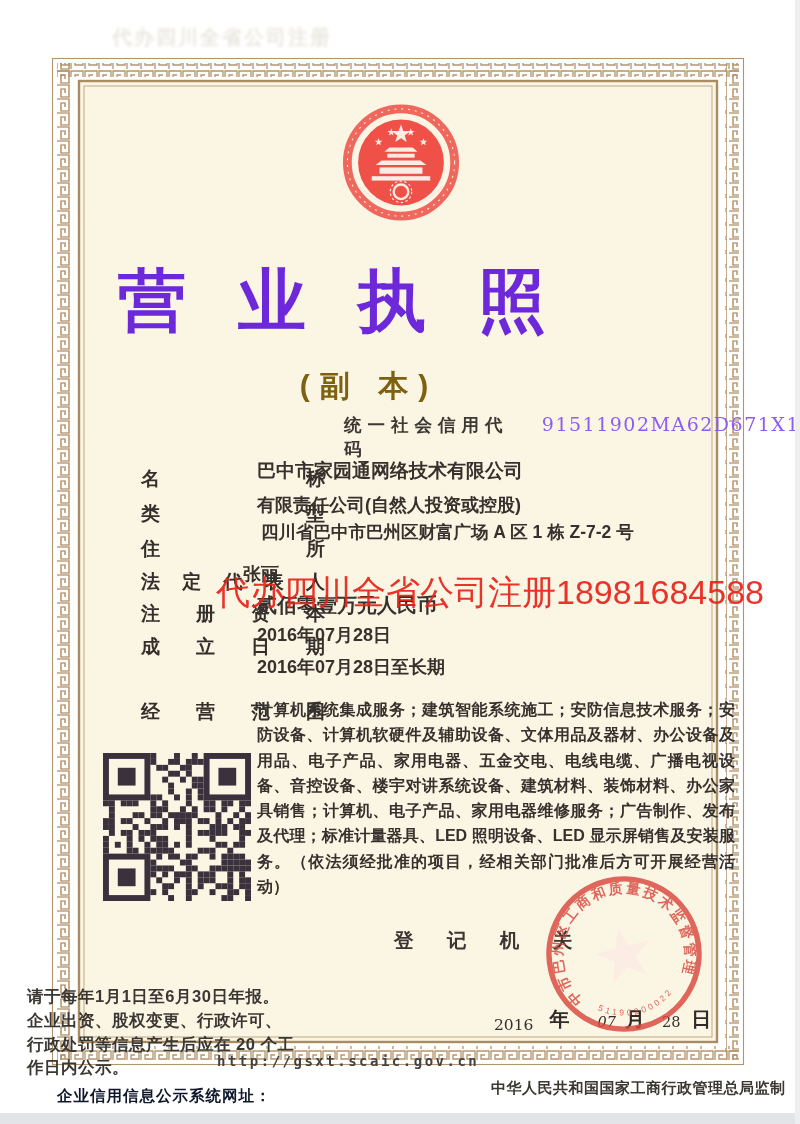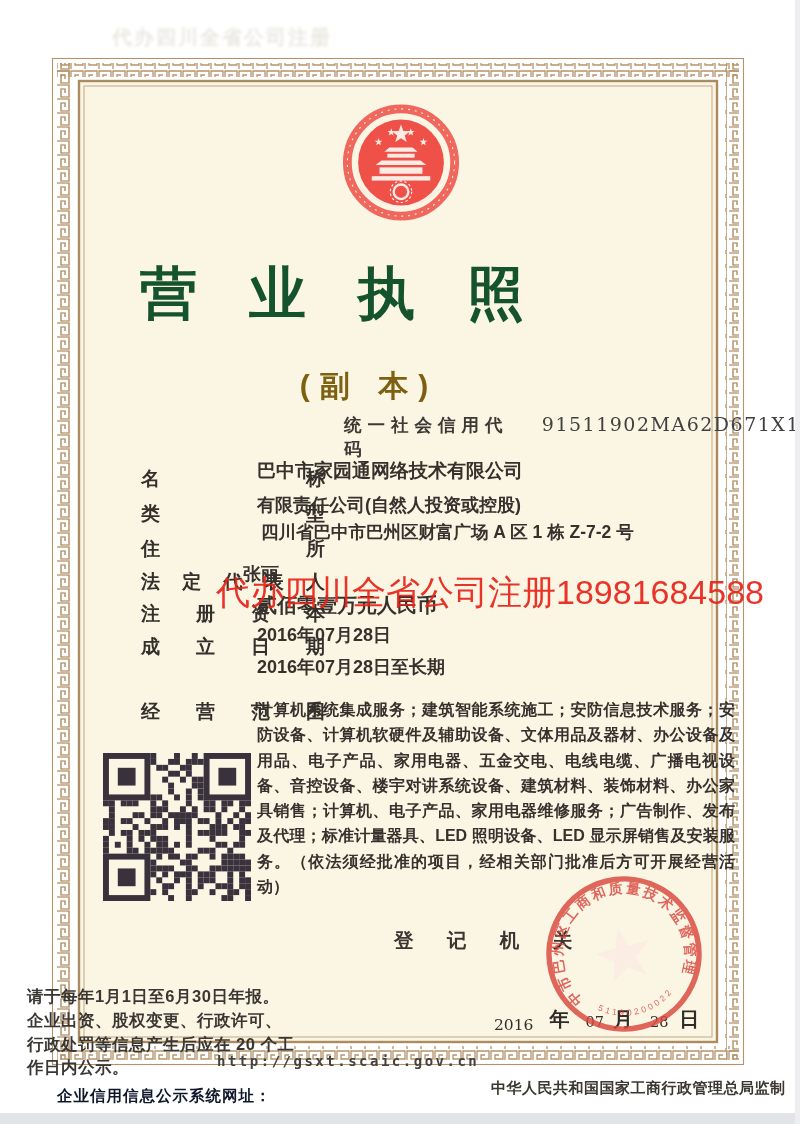--- a/index.html
+++ b/index.html
@@ -7,29 +7,29 @@
   .stage { position:absolute; left:0; top:0; width:800px; height:1124px; }
   .abs { position:absolute; }
 
   .frame-svg { left:0; top:0; z-index:1; }
 
   .top-faint-watermark { left:112px; top:24px; font-size:20px; font-weight:bold;
     color:rgba(196,186,166,0.35); filter:blur(1.6px); z-index:2; letter-spacing:2px; }
 
   .emblem { left:342px; top:104px; z-index:3; }
 
-  .license-title { left:0; top:256px; width:664px; text-align:center; font-size:57px; font-weight:bold;
-    color:#14532d; letter-spacing:52px; padding-left:52px; z-index:3;
+  .license-title { left:0; top:256px; width:664px; text-align:center; font-size:68px; font-weight:bold;
+    color:#6d28d9; letter-spacing:52px; padding-left:52px; z-index:3;
     font-family:"Liberation Serif", serif; }
   .license-subtitle { left:0; top:366px; width:728px; text-align:center; font-size:30px; font-weight:bold;
     color:#7d6010; letter-spacing:10px; padding-left:10px; z-index:3; }
 
   .credit-row { left:344px; top:413px; z-index:3; display:flex; align-items:baseline; }
   .credit-label { font-size:17.5px; font-weight:bold; color:#3c3833; letter-spacing:6px; }
-  .credit-value { font-size:19px; color:#404040; letter-spacing:1.5px; margin-left:12px;
+  .credit-value { font-size:19px; color:#8b5cf6; letter-spacing:1.5px; margin-left:12px;
     font-family:"DejaVu Serif", serif; }
 
   .flabel { left:141px; width:184px; text-align:justify; text-align-last:justify; -moz-text-align-last:justify;
     font-size:19px; font-weight:bold; color:#332f2b; z-index:3; }
   .fvalue { left:257px; font-size:18px; font-weight:bold; color:#36312c; z-index:3; white-space:nowrap; }
   .scope  { left:257px; top:691px; width:478px; font-size:16px; font-weight:600; color:#36312d;
     line-height:25.3px; text-align:justify; white-space:normal; z-index:3;margin-top:6px; }
 
   .red-watermark { left:216px; top:570px; font-size:34px; color:#e8251b; z-index:6;
     font-weight:500; white-space:nowrap; opacity:.93; letter-spacing:0; }
@@ -38,21 +38,21 @@
 
   .reg-authority { left:379px; top:927px; font-size:19.5px; font-weight:bold; color:#3a3530;
     letter-spacing:14px; z-index:3;margin-left:15px; }
 
   .seal { left:533px; top:860px; z-index:5; }
 
   .date-row { left:494px; top:1000px; z-index:4; display:flex; align-items:flex-end; }
   .date-row .yr   { font-family:"DejaVu Serif", serif; font-size:15.5px; color:#33302c; position:relative; top:7px; }
   .date-row .cn   { font-size:20px; font-weight:bold; color:#2f2c28; position:relative; top:6px; }
   .date-row .num  { font-family:"DejaVu Serif", serif; font-size:14.5px; color:#33302c; position:relative; top:3px; }
-  .g1{margin-left:16px;} .g2{margin-left:16px;} .g3{margin-left:9px;} .g4{margin-left:17px;} .g5{margin-left:11px;}
+  .g1{margin-left:16px;} .g2{margin-left:28px;font-style:italic;} .g3{margin-left:9px;} .g4{margin-left:17px;} .g5{margin-left:11px;}
 
   .notice { left:27px; top:985px; font-size:16.5px; font-weight:600; color:#3a3733;
     line-height:23.8px; z-index:7; white-space:nowrap; letter-spacing:.5px; }
 
   .publicity-url { left:217px; top:1053px; font-family:"DejaVu Sans Mono", monospace; font-size:14px;
     font-weight:bold; color:#45413c; letter-spacing:2.5px; z-index:7; }
   .publicity-label { left:57px; top:1086px; font-size:15.5px; font-weight:600; color:#0f172a;
     letter-spacing:1px; z-index:7; }
   .issuer-note { left:491px; top:1079px; font-size:15px; font-weight:600; color:#3b3833;
     letter-spacing:.5px; z-index:7; }

